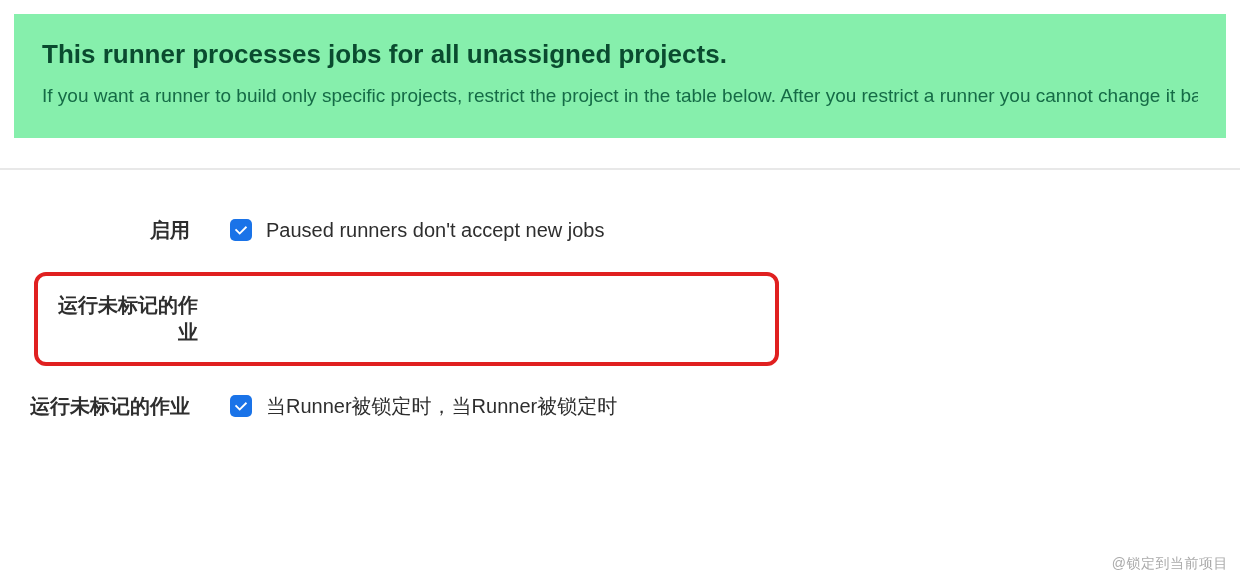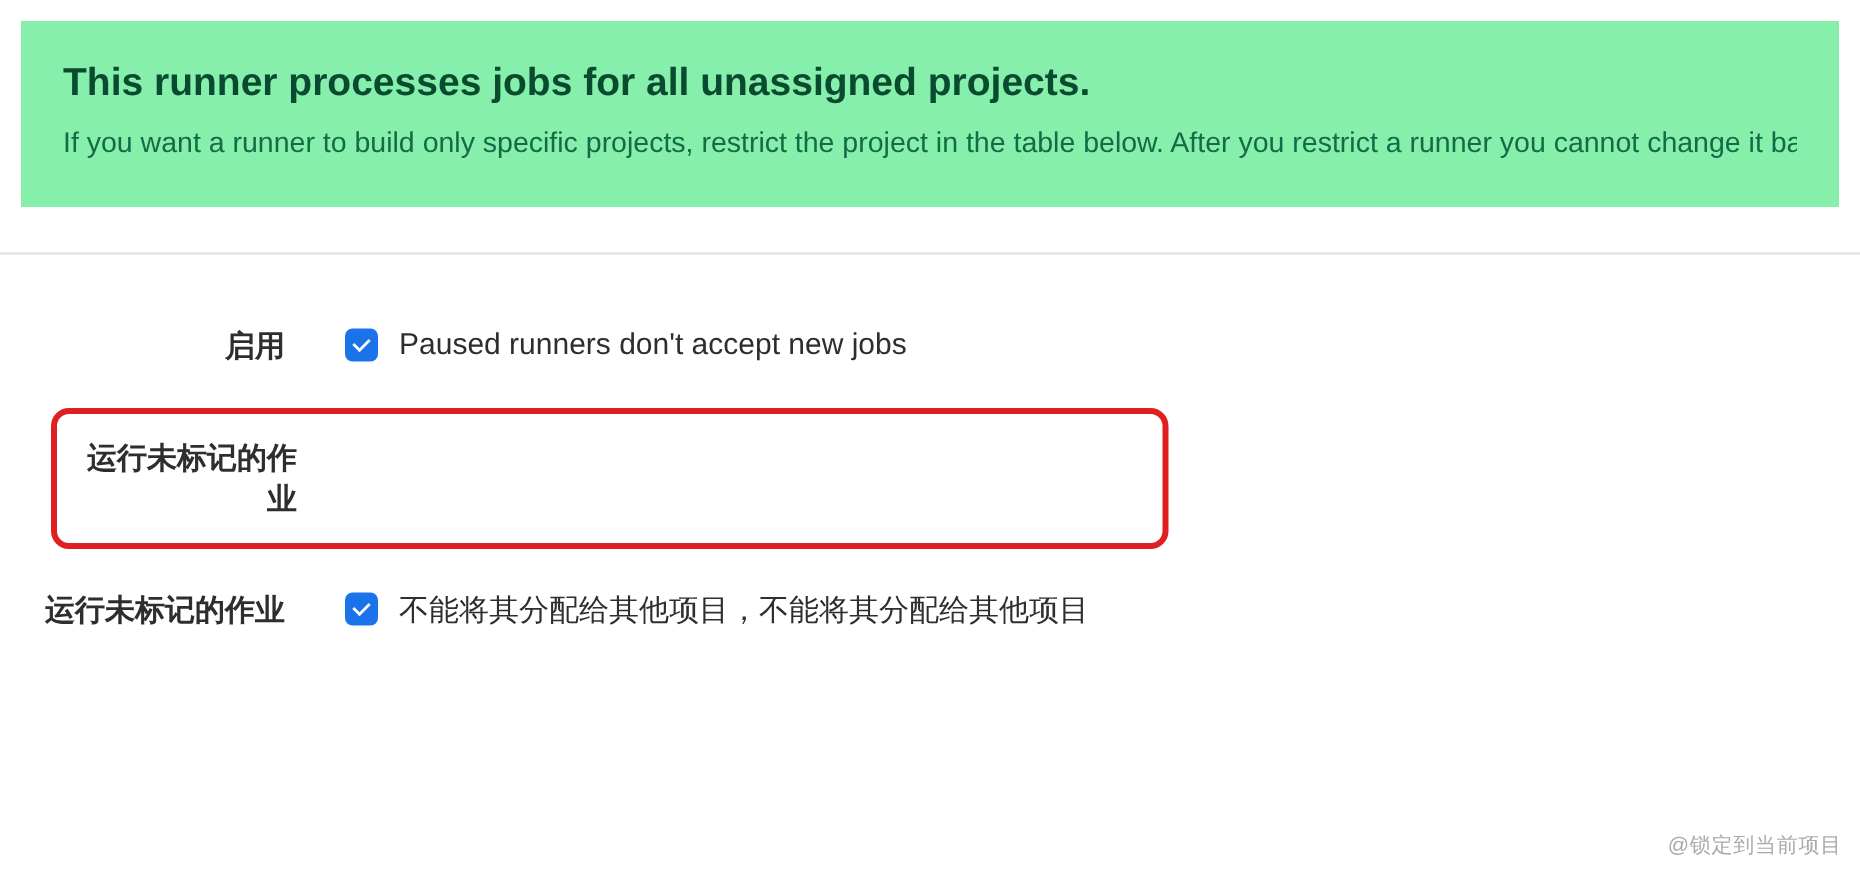--- a/index.html
+++ b/index.html
@@ -141,19 +141,19 @@
   </div>
 
   <div class="form-row">
     <div class="form-label">运行未标记的作业</div>
     <div class="form-control">
       <div class="checkbox checked">
         <svg viewBox="0 0 16 16">
             <path fill="#fff" d="M13.5 3.5l-7 7-4-4L1 8l5.5 5.5L15 5z"></path>
           </svg>
       </div>
-      <span class="checkbox-label">不能将其分配给其他项目，不能将其分配给其他项目</span>
+      <span class="checkbox-label">当Runner被锁定时，当Runner被锁定时</span>
     </div>
   </div>
 
 </div>
 
 <div class="watermark">@锁定到当前项目</div>
 
 </body></html>

